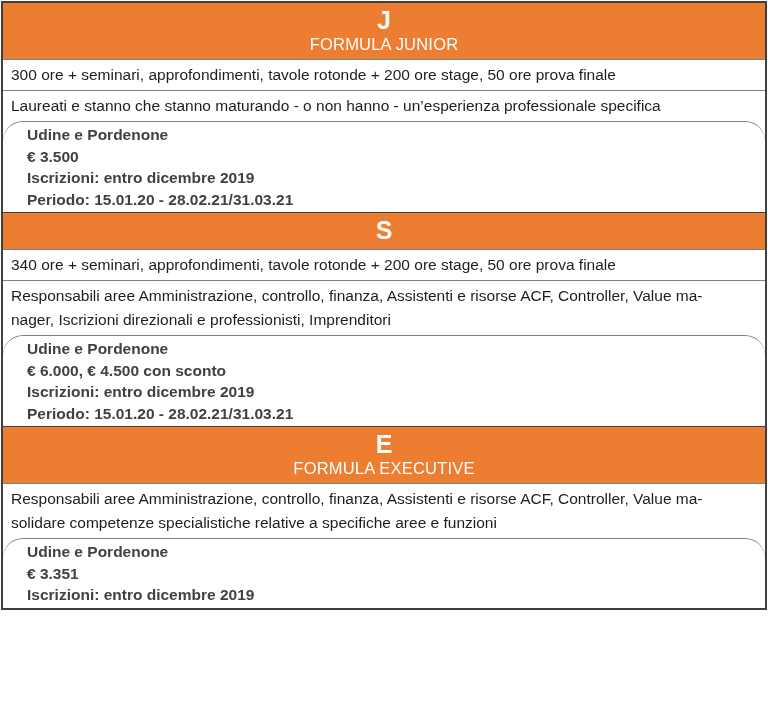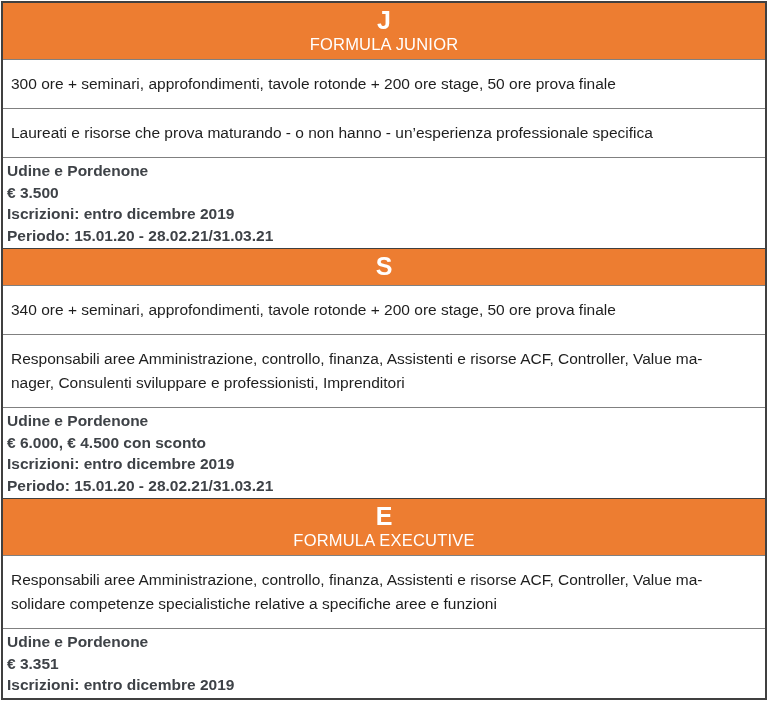--- a/index.html
+++ b/index.html
@@ -41,68 +41,69 @@
     font-weight: bold;
   }
   .formula-title {
     font-size: 16.5px;
     line-height: 20px;
     font-weight: normal;
     letter-spacing: 0.2px;
   }
   .row {
     border-top: 1px solid var(--border-light);
-    padding: 12px 8px;
+    padding: 3px 8px;
     font-size: 15.5px;
     line-height: 24px;
     color: var(--body-text);
     background: #FFFFFF;
   }
   .row.details {
-    padding: 2px 4px;
+    padding: 2px 24px;
     line-height: 21.5px;
     font-weight: bold;
     color: var(--bold-text);
+    border-radius: 20px;
   }
 </style>
 </head>
 <body>
 
 <div class="page">
   <div class="formula-table">
 
     <div class="section">
       <div class="section-header">
         <div class="formula-letter">J</div>
         <div class="formula-title">FORMULA JUNIOR</div>
       </div>
       <div class="row">
         <div>300 ore + seminari, approfondimenti, tavole rotonde + 200 ore stage, 50 ore prova finale</div>
       </div>
       <div class="row">
-        <div>Laureati e risorse che prova maturando - o non hanno - un’esperienza professionale specifica</div>
+        <div>Laureati e stanno che stanno maturando - o non hanno - un’esperienza professionale specifica</div>
       </div>
       <div class="row details">
         <div>Udine e Pordenone</div>
         <div>€ 3.500</div>
         <div>Iscrizioni: entro dicembre 2019</div>
         <div>Periodo: 15.01.20 - 28.02.21/31.03.21</div>
       </div>
     </div>
 
     <div class="section">
       <div class="section-header">
         <div class="formula-letter">S</div>
       </div>
       <div class="row">
         <div>340 ore + seminari, approfondimenti, tavole rotonde + 200 ore stage, 50 ore prova finale</div>
       </div>
       <div class="row">
         <div>Responsabili aree Amministrazione, controllo, finanza, Assistenti e risorse ACF, Controller, Value ma-</div>
-        <div>nager, Consulenti sviluppare e professionisti, Imprenditori</div>
+        <div>nager, Iscrizioni direzionali e professionisti, Imprenditori</div>
       </div>
       <div class="row details">
         <div>Udine e Pordenone</div>
         <div>€ 6.000, € 4.500 con sconto</div>
         <div>Iscrizioni: entro dicembre 2019</div>
         <div>Periodo: 15.01.20 - 28.02.21/31.03.21</div>
       </div>
     </div>
 
     <div class="section">

